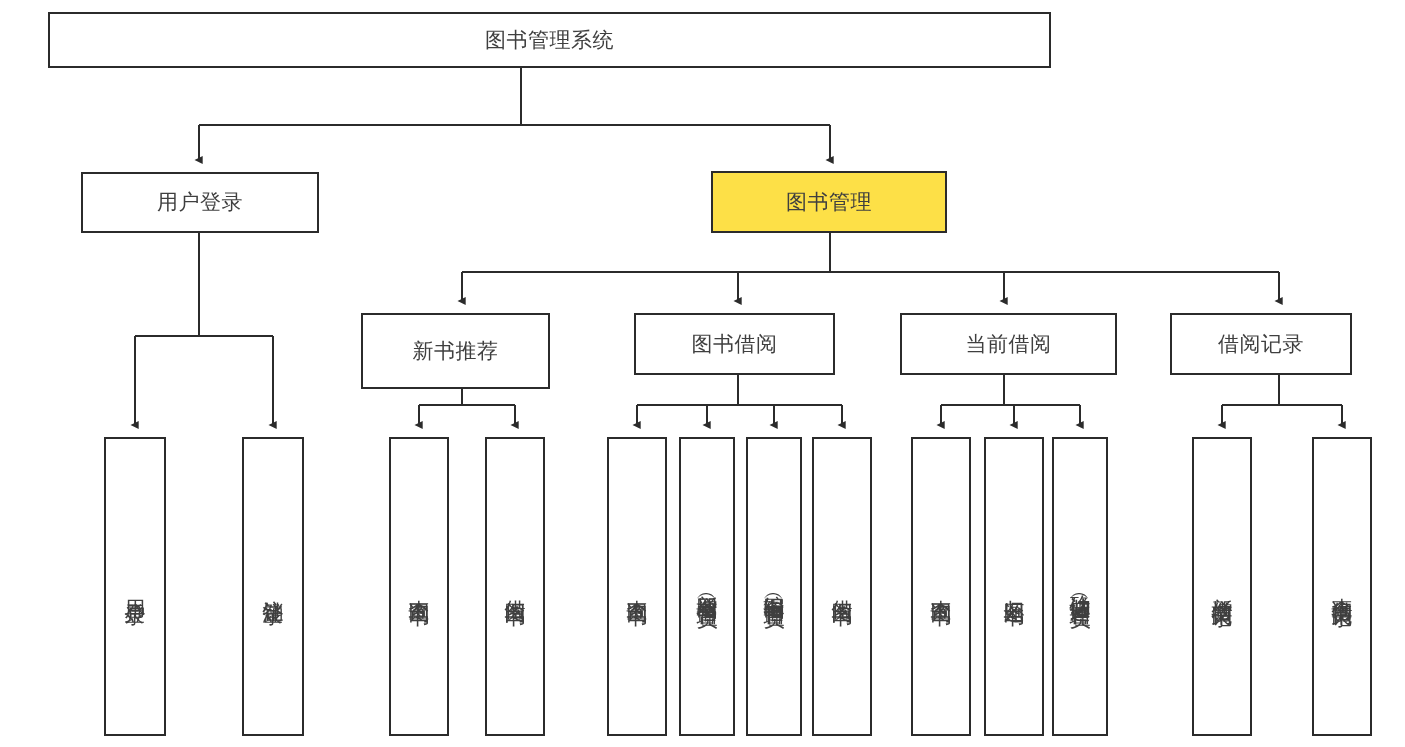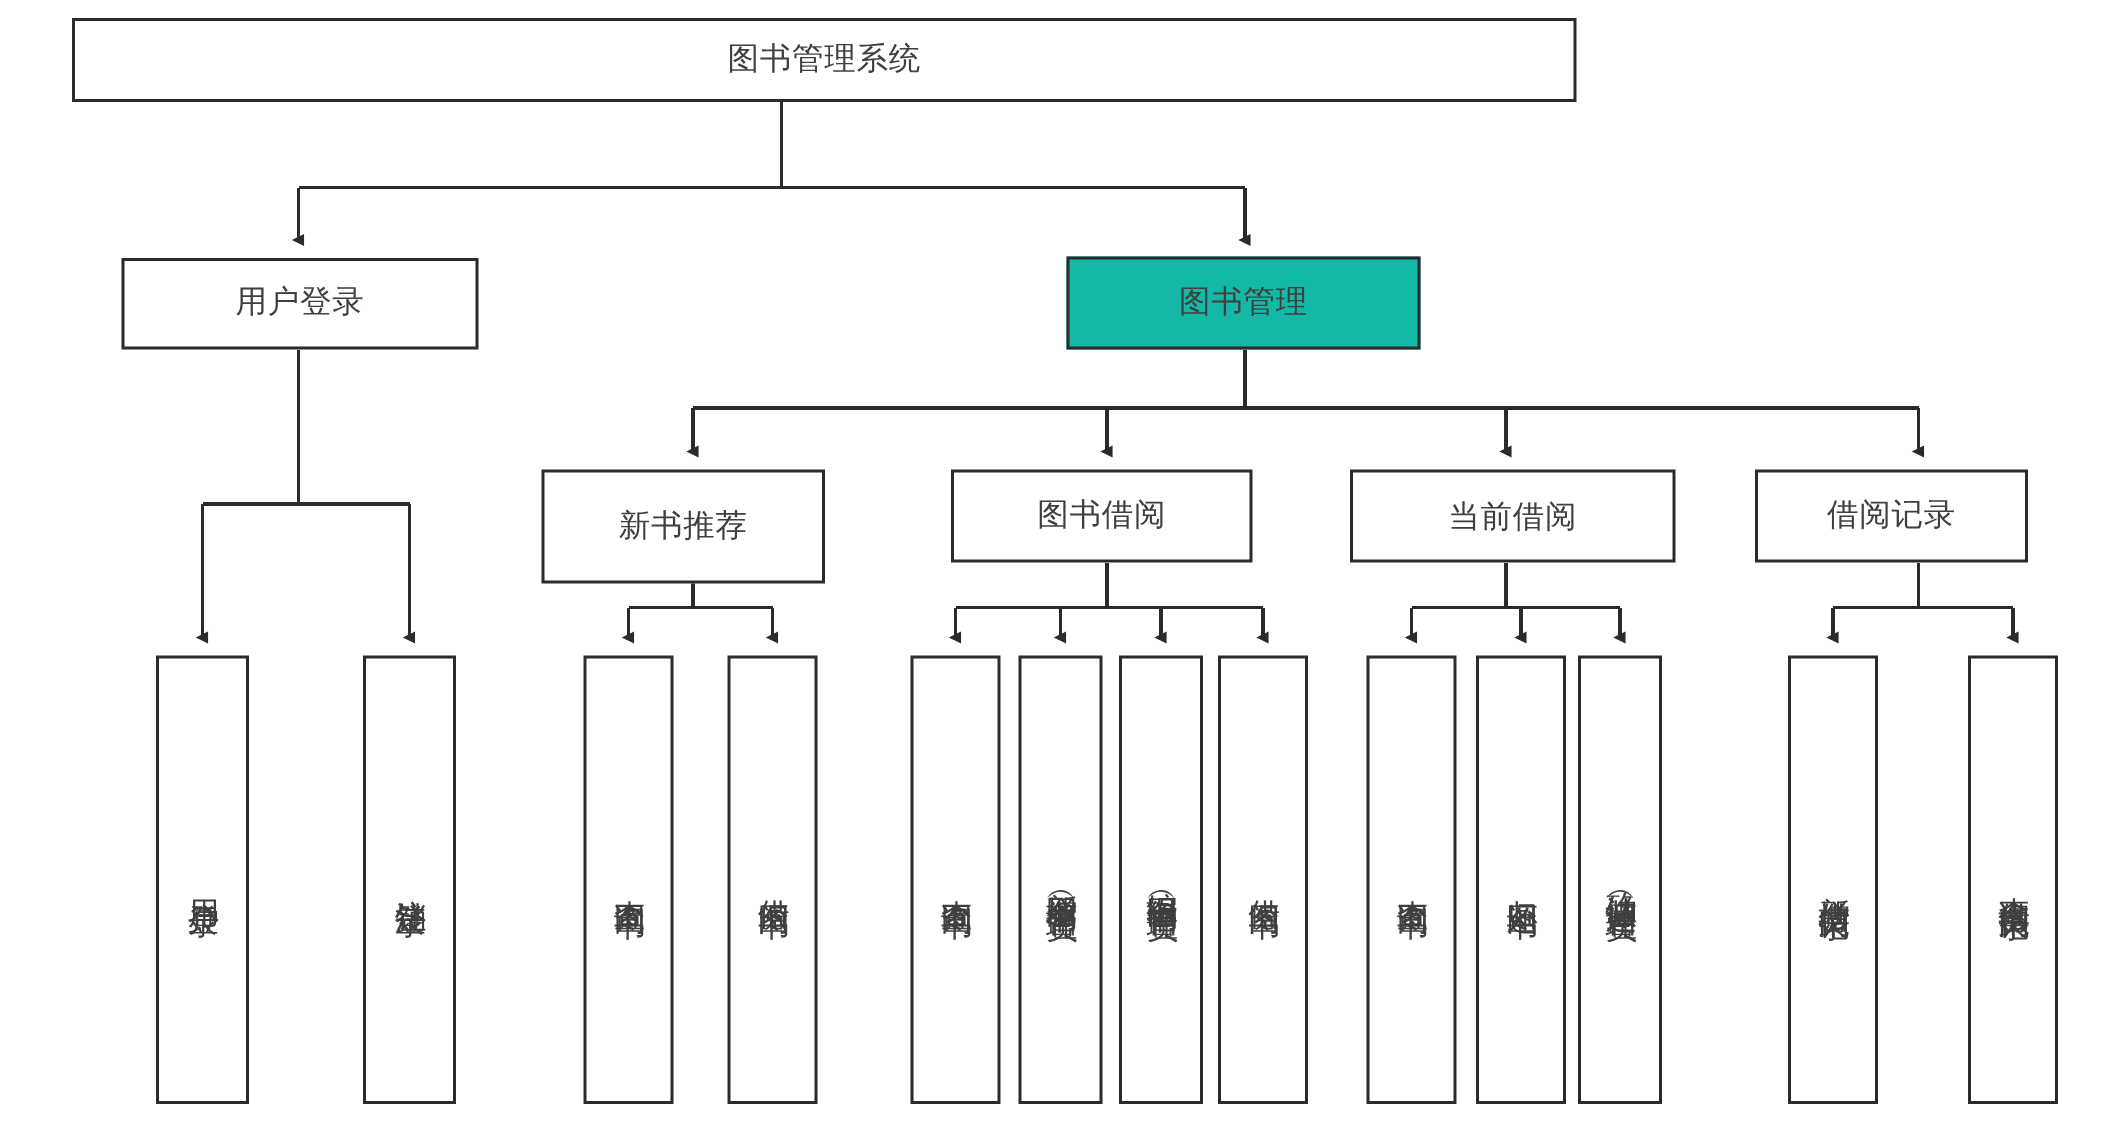--- a/index.html
+++ b/index.html
@@ -119,31 +119,31 @@
     </g>
   </svg>
 
   <div id="nodes-layer">
       <div class="node" style="left: 20px; top: 12px; width: 1003px; height: 56px; border-color: rgb(43, 43, 43); background: rgb(255, 255, 255); margin-left: 28px;">
         <span class="label" style="color: rgb(63, 63, 63);">图书管理系统</span>
       </div>
       <div class="node" style="left: 81px; top: 172px; width: 238px; height: 61px; border-color: rgb(43, 43, 43); background: rgb(255, 255, 255);">
         <span class="label" style="color: rgb(63, 63, 63);">用户登录</span>
       </div>
-      <div class="node" style="left: 711px; top: 171px; width: 236px; height: 62px; border-color: rgb(43, 43, 43); background: #14b8a6;">
+      <div class="node" style="left: 711px; top: 171px; width: 236px; height: 62px; border-color: rgb(43, 43, 43); background: #fde047;">
         <span class="label" style="color: rgb(63, 63, 63);">图书管理</span>
       </div>
       <div class="node" style="left: 361px; top: 313px; width: 189px; height: 76px; border-color: rgb(43, 43, 43); background: rgb(255, 255, 255);">
         <span class="label" style="color: rgb(63, 63, 63);">新书推荐</span>
       </div>
       <div class="node" style="left: 634px; top: 313px; width: 201px; height: 62px; border-color: rgb(43, 43, 43); background: rgb(255, 255, 255);">
         <span class="label" style="color: rgb(63, 63, 63);">图书借阅</span>
       </div>
       <div class="node" style="left: 900px; top: 313px; width: 217px; height: 62px; border-color: rgb(43, 43, 43); background: rgb(255, 255, 255);">
-        <span class="label" style="color: rgb(63, 63, 63); font-family: Liberation Serif, serif;">当前借阅</span>
+        <span class="label" style="color: rgb(63, 63, 63);">当前借阅</span>
       </div>
       <div class="node" style="left: 1170px; top: 313px; width: 182px; height: 62px; border-color: rgb(43, 43, 43); background: rgb(255, 255, 255);">
         <span class="label" style="color: rgb(63, 63, 63);">借阅记录</span>
       </div>
       <div class="node vertical" style="left: 104px; top: 437px; width: 62px; height: 299px; border-color: rgb(43, 43, 43); background: rgb(255, 255, 255);">
         <span class="label" style="color: rgb(63, 63, 63);">用户登录</span>
       </div>
       <div class="node vertical" style="left: 242px; top: 437px; width: 62px; height: 299px; border-color: rgb(43, 43, 43); background: rgb(255, 255, 255);">
         <span class="label" style="color: rgb(63, 63, 63);">注销登录</span>
       </div>

